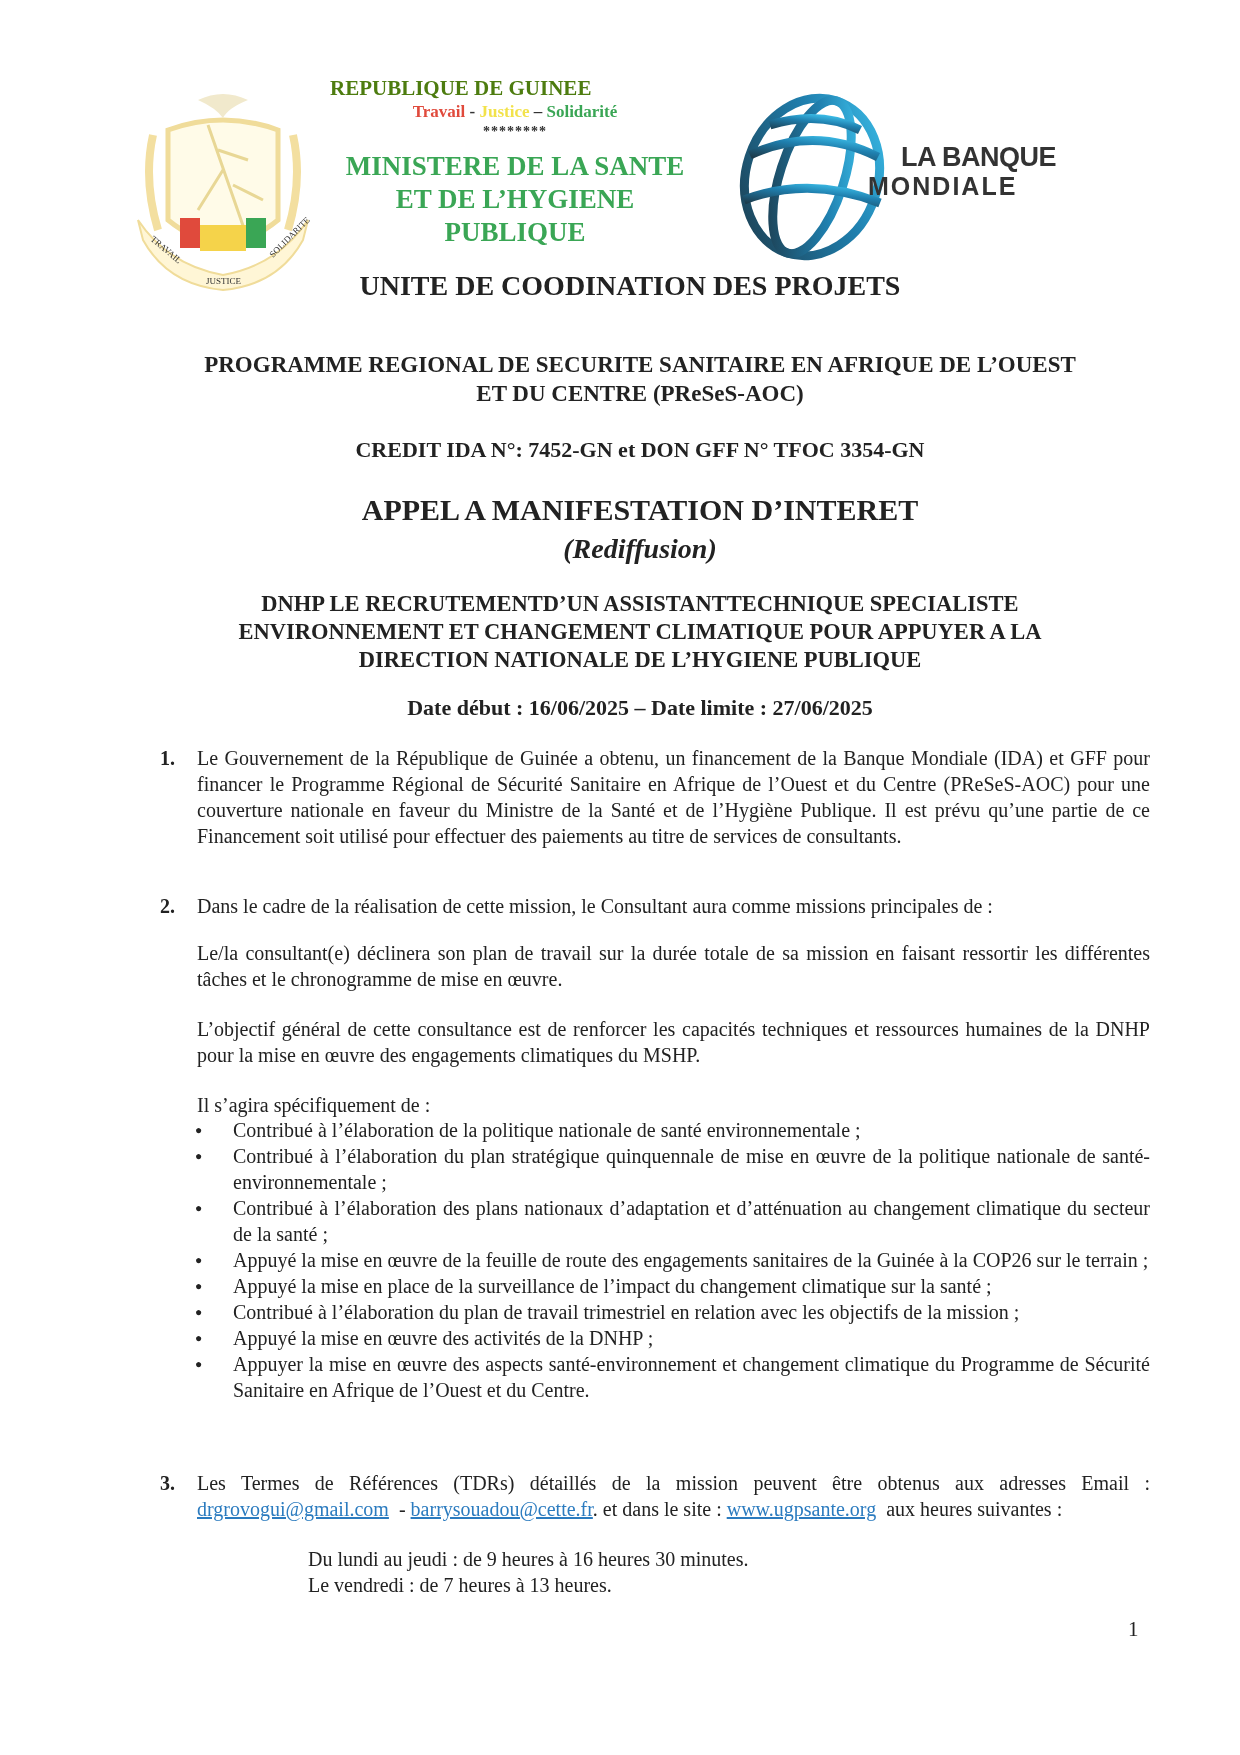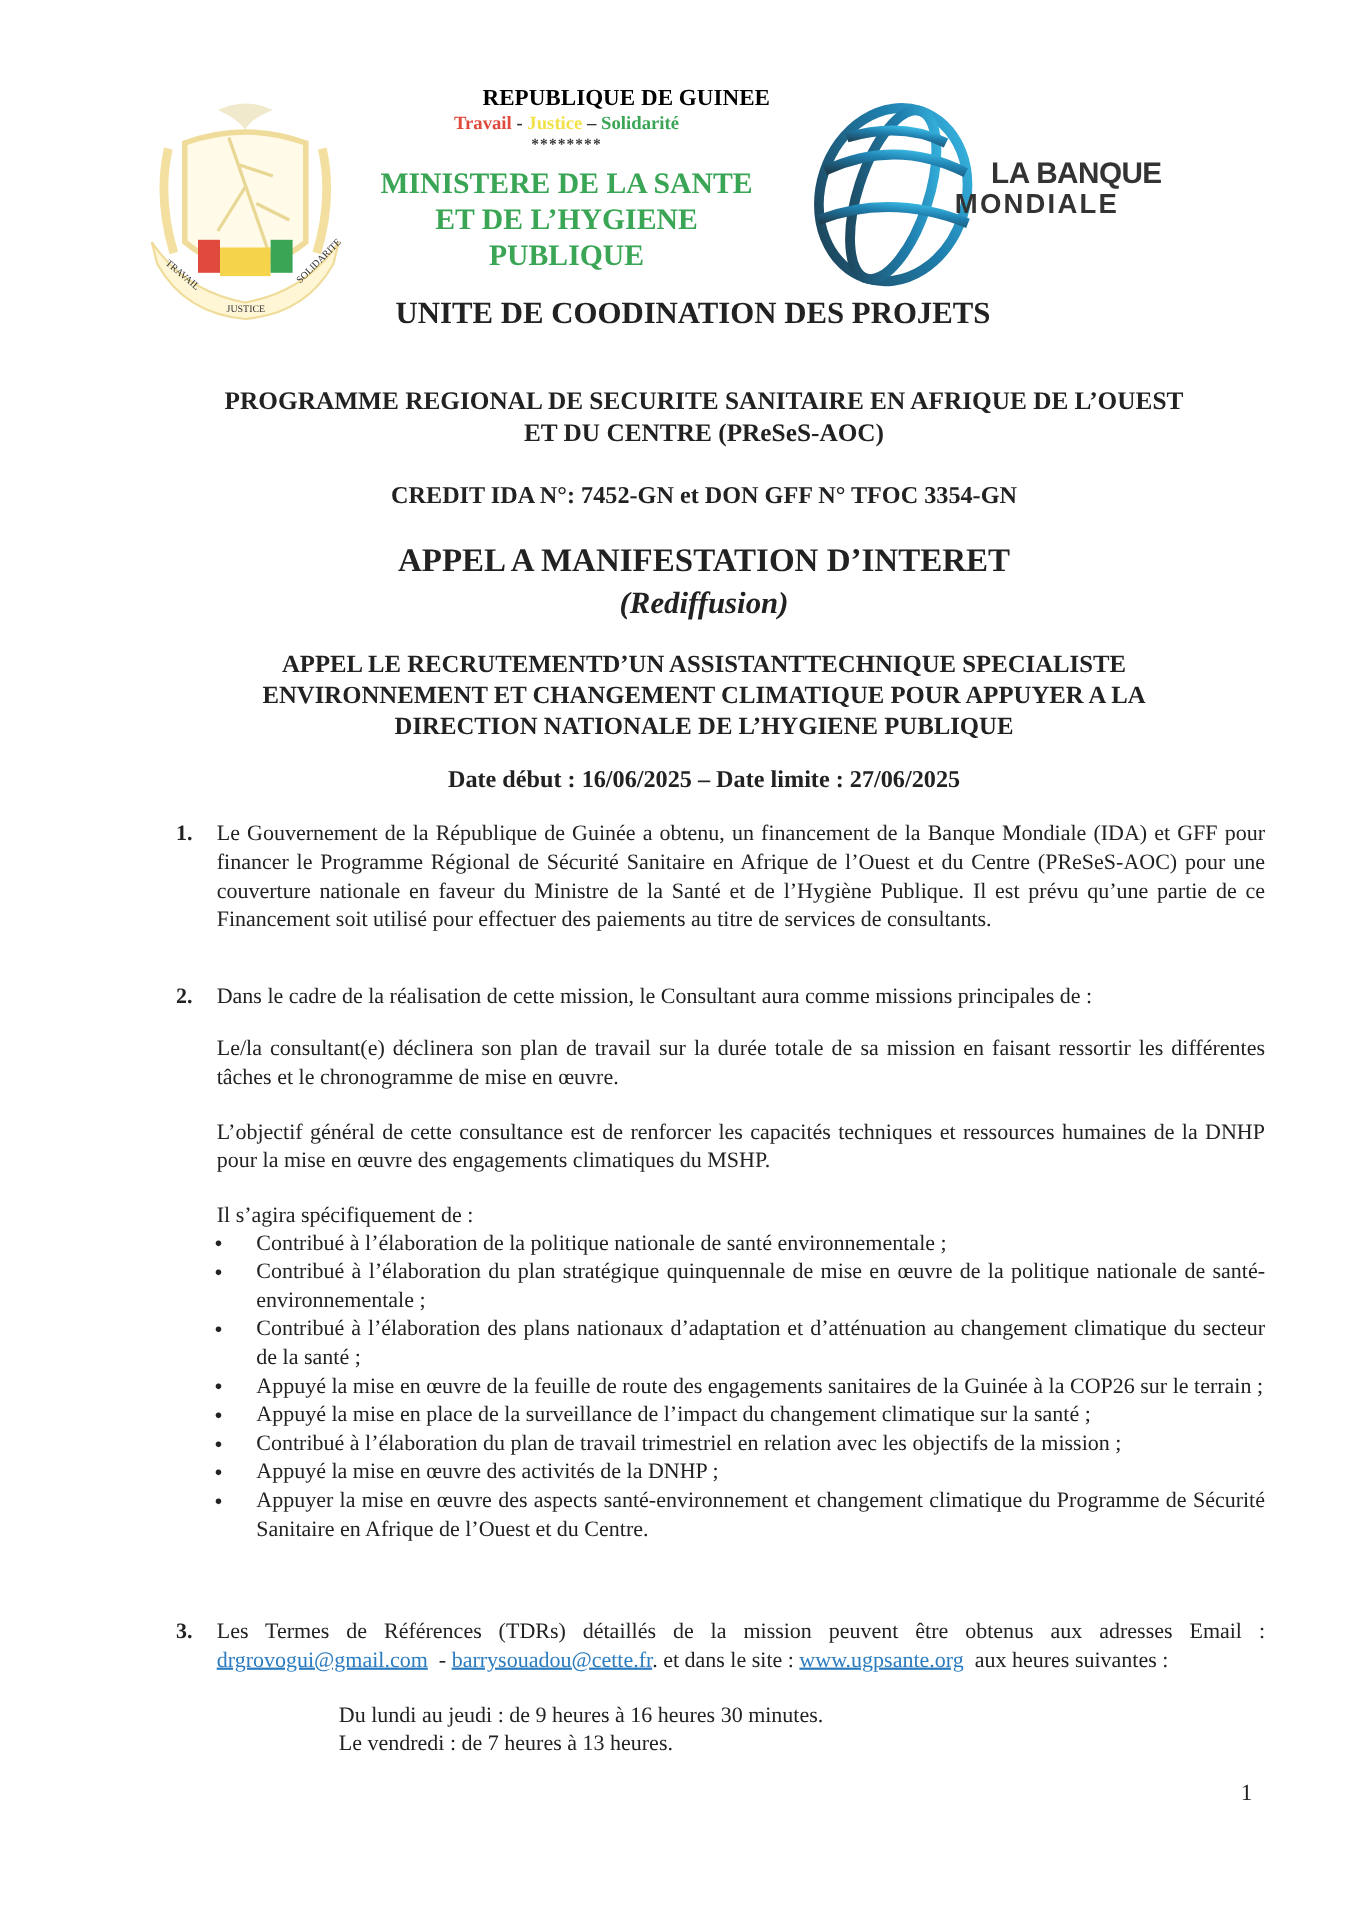--- a/index.html
+++ b/index.html
@@ -2,21 +2,21 @@
 <html><head>
 <meta charset="utf-8">
 <style>
   html, body { margin:0; padding:0; background:#ffffff; }
   body { width:1240px; height:1755px; position:relative; overflow:hidden;
          font-family:"Liberation Serif","DejaVu Serif",serif; color:#222; }
   .abs { position:absolute; }
 
   
   #coat { left:128px; top:90px; width:190px; height:205px; }
-  #hdr-rep { left:330px; top:76px; width:370px; font-size:21px; font-weight:bold; text-align:right; color:#000000; }
+  #hdr-rep { left:330px; top:76px; width:370px; font-size:21px; font-weight:bold; text-align:left; color:#4d7c0f; }
   #hdr-motto { left:330px; top:102px; width:370px; font-size:17px; font-weight:bold; text-align:center; }
   #hdr-stars { left:330px; top:124px; width:370px; font-size:14px; font-weight:bold; text-align:center; letter-spacing:1px; color:#333; }
   #hdr-min { left:300px; top:150px; width:430px; font-size:27px; font-weight:bold; text-align:center; color:#3aa655; line-height:33px; }
   #hdr-unit { left:330px; top:270px; width:600px; font-size:28px; font-weight:bold; text-align:center; color:#222; }
   #wb-logo { left:730px; top:85px; width:290px; height:180px; }
   #wb-text { left:868px; top:142px; font-family:"Liberation Sans","DejaVu Sans",sans-serif; font-weight:bold; color:#333; }
   #wb-text .l1 { font-size:27px; letter-spacing:-0.5px; line-height:30px;margin-left:33px; }
   #wb-text .l2 { font-size:25px; letter-spacing:2px; line-height:28px; }
 
   
@@ -100,21 +100,21 @@
 </div>
 
 <div id="prog" class="abs title-block">
   <div>PROGRAMME REGIONAL DE SECURITE SANITAIRE EN AFRIQUE DE L’OUEST</div>
   <div>ET DU CENTRE (PReSeS-AOC)</div>
 </div>
 <div id="credit" class="abs title-block">CREDIT IDA N°: 7452-GN et DON GFF N° TFOC 3354-GN</div>
 <div id="ami" class="abs title-block">APPEL A MANIFESTATION D’INTERET</div>
 <div id="redif" class="abs title-block">(Rediffusion)</div>
 <div id="recr" class="abs title-block">
-  <div>APPEL LE RECRUTEMENTD’UN ASSISTANTTECHNIQUE SPECIALISTE</div>
+  <div>DNHP LE RECRUTEMENTD’UN ASSISTANTTECHNIQUE SPECIALISTE</div>
   <div>ENVIRONNEMENT ET CHANGEMENT CLIMATIQUE POUR APPUYER A LA</div>
   <div>DIRECTION NATIONALE DE L’HYGIENE PUBLIQUE</div>
 </div>
 <div id="dates" class="abs title-block">Date début : 16/06/2025 – Date limite : 27/06/2025</div>
 
 <div id="p1" class="abs para">
   <span class="num">1.</span>
   <div class="txt">Le Gouvernement de la République de Guinée a obtenu, un financement de la Banque Mondiale (IDA) et GFF pour financer le Programme Régional de Sécurité Sanitaire en Afrique de l’Ouest et du Centre (PReSeS-AOC) pour une couverture nationale en faveur du Ministre de la Santé et de l’Hygiène Publique.  Il est prévu qu’une partie de ce Financement soit utilisé pour effectuer des paiements au titre de services de consultants.</div>
 </div>
 

